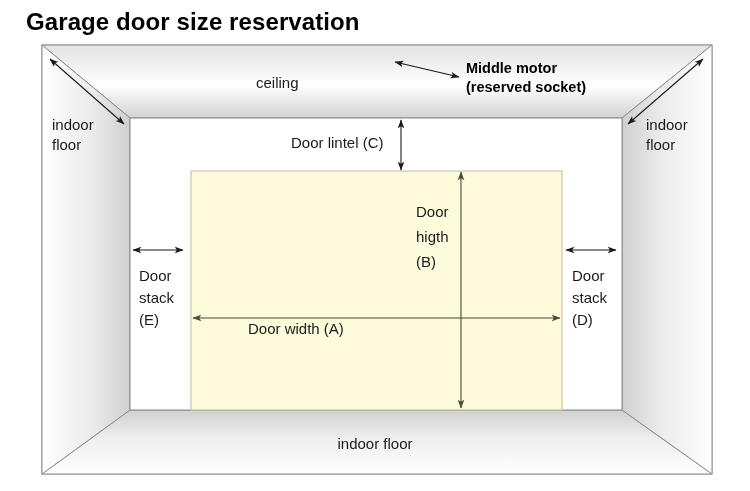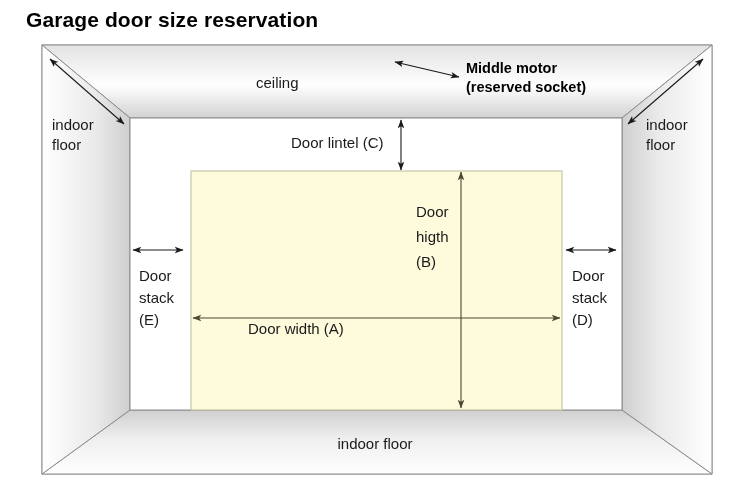--- a/index.html
+++ b/index.html
@@ -3,21 +3,21 @@
 <meta charset="utf-8">
 <style>
   html,body{margin:0;padding:0;background:#ffffff;}
   body{
     width:750px;height:491px;position:relative;overflow:hidden;
     font-family:"Liberation Sans", sans-serif;
     color:#000000;
   }
   #page-title{
     position:absolute;left:26px;top:8px;
-    font-size:21px;font-weight:bold;letter-spacing:0.1px;
+    font-size:24px;font-weight:bold;letter-spacing:0.1px;
     white-space:nowrap;
   }
   #diagram-wrap{
     position:absolute;left:0;top:0;width:750px;height:491px;
   }
   svg{display:block;}
   .lbl{
     font-family:"Liberation Sans", sans-serif;
     font-size:15px;fill:#1a1a1a;
   }

